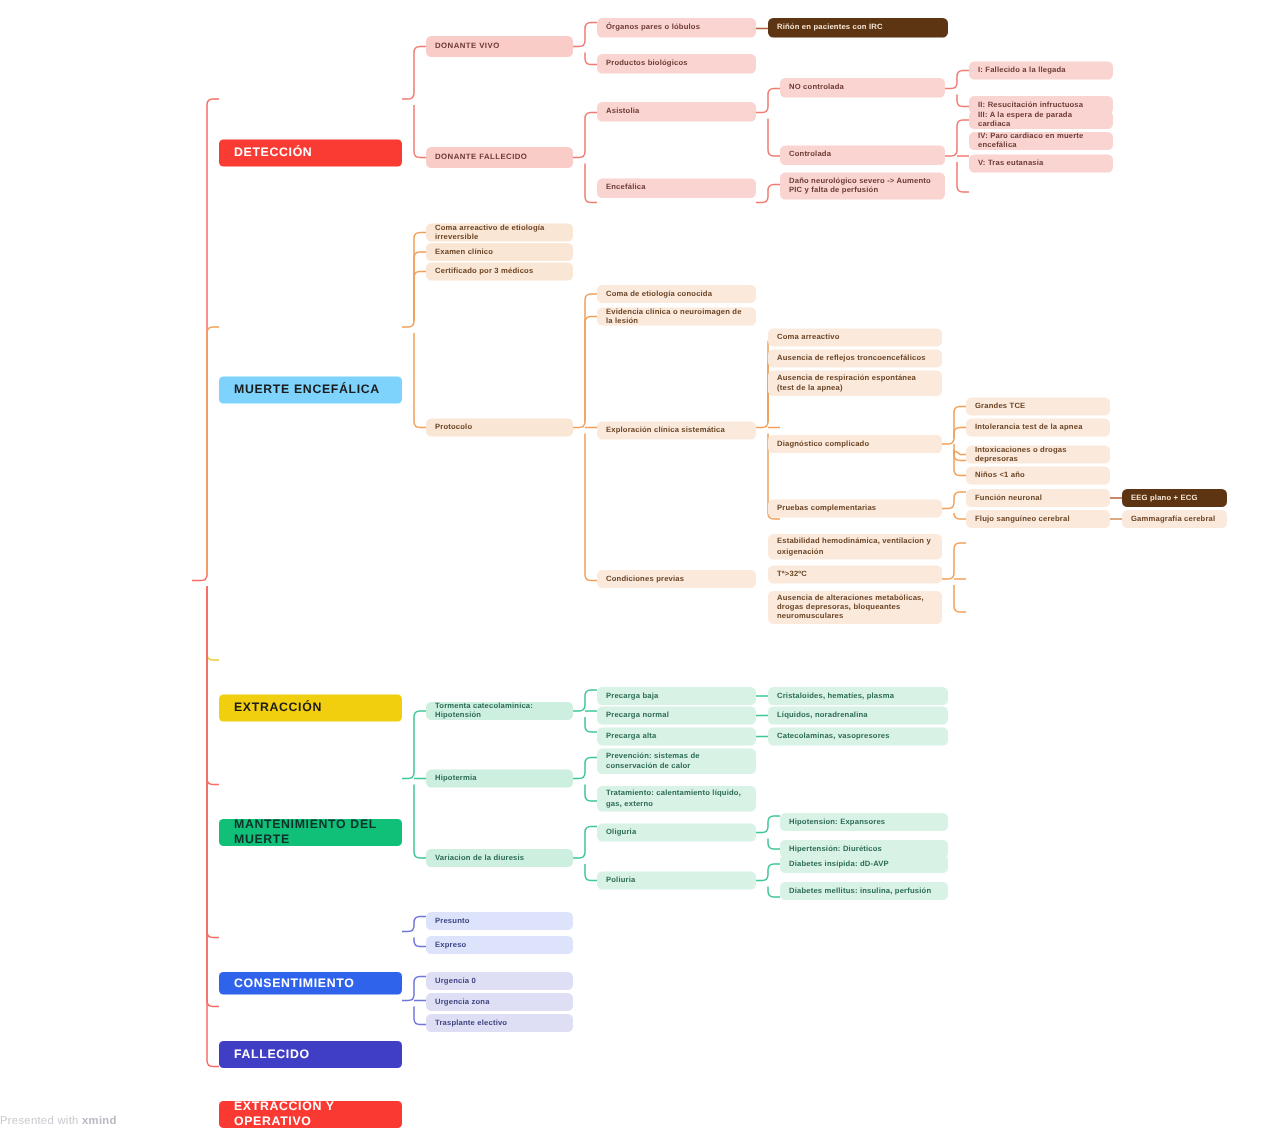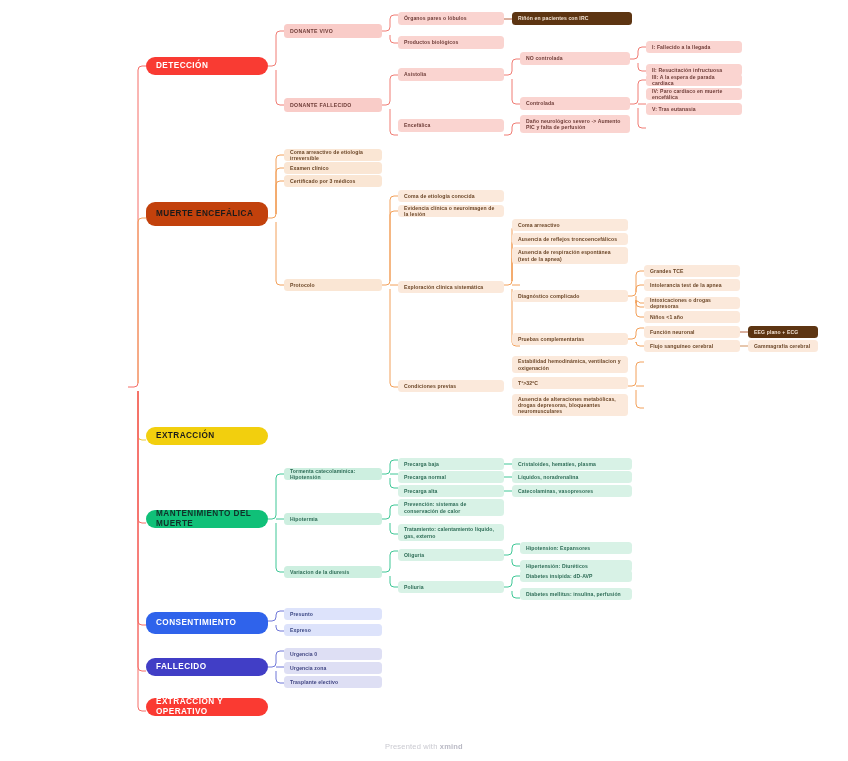--- a/index.html
+++ b/index.html
@@ -23,21 +23,21 @@
 
   
   .n-root{
     background:#121242;color:#ffffff;
     font-size:12.5px;font-weight:700;letter-spacing:.4px;
     border-radius:6px;padding:0 12px;
   }
   
   .n-main{
     font-size:8.2px;font-weight:700;letter-spacing:.45px;
-    border-radius:9px;padding:0 10px;color:#ffffff;
+    border-radius:3px;padding:0 10px;color:#ffffff;margin-top:36px;
   }
   .n-main.dark-text{color:#1b1b1b;}
 
   
   .n-sub{
     font-size:5.1px;font-weight:600;letter-spacing:.12px;
     padding:2px 6px;border-radius:3.5px;
   }
   .n-sub.lvl2{font-size:5.2px;font-weight:700;letter-spacing:.3px;}
 
@@ -46,21 +46,21 @@
   .pal-red-2{background:#fad4d0;color:#6d3b36;}
   .pal-brown{background:#5d3512;color:#f3e4d6;}
   .pal-orange-1{background:#fae6d4;color:#6a4526;}
   .pal-orange-2{background:#fbe9db;color:#6a4526;}
   .pal-green-1{background:#cdefe0;color:#2c6b55;}
   .pal-green-2{background:#d8f2e6;color:#2c6b55;}
   .pal-blue-1{background:#dde3fb;color:#3a4683;}
   .pal-indigo-1{background:#dedff4;color:#3f4480;}
 
   .footer{
-    position:absolute;left:0;bottom:10px;width:848px;text-align:center;
+    position:absolute;left:0;bottom:10px;width:848px;text-align:left;
     font-size:7.5px;color:#c9c9d0;letter-spacing:.2px;
   }
   .footer b{color:#b9b9c4;font-weight:700;}
 </style>
 </head>
 <body>
 
 <div id="stage">
 
   <svg id="links" viewBox="0 0 848 761">
@@ -159,33 +159,33 @@
       <path d="M276 667 H284" stroke="#6f77d8"></path>
       <path d="M276 671 V679 Q276 683 280 683 H284" stroke="#6f77d8"></path>
     </g>
   </svg>
 
 
   <div class="node n-main" style="left:146px;top:57px;width:122px;height:18px;background:#f93b33;">
     <span>DETECCIÓN</span>
   </div>
 
-  <div class="node n-main dark-text" style="left:146px;top:202px;width:122px;height:24px;background:#c2410c;">
+  <div class="node n-main dark-text" style="left:146px;top:215px;width:122px;height:18px;background:#7dd3fc;">
     <span>MUERTE ENCEFÁLICA</span>
   </div>
 
   <div class="node n-main dark-text" style="left:146px;top:427px;width:122px;height:18px;background:#f2cf0e;">
     <span>EXTRACCIÓN</span>
   </div>
 
   <div class="node n-main" style="left:146px;top:510px;width:122px;height:18px;background:#10c078;color:#10312a;">
     <span>MANTENIMIENTO DEL  MUERTE</span>
   </div>
 
-  <div class="node n-main" style="left:146px;top:612px;width:122px;height:22px;background:#2f63eb;">
+  <div class="node n-main" style="left:146px;top:612px;width:122px;height:15px;background:#2f63eb;">
     <span>CONSENTIMIENTO</span>
   </div>
 
   <div class="node n-main" style="left:146px;top:658px;width:122px;height:18px;background:#413ec6;">
     <span>FALLECIDO</span>
   </div>
 
   <div class="node n-main" style="left:146px;top:698px;width:122px;height:18px;background:#fa3a32;">
     <span>EXTRACCIÓN Y OPERATIVO</span>
   </div>

